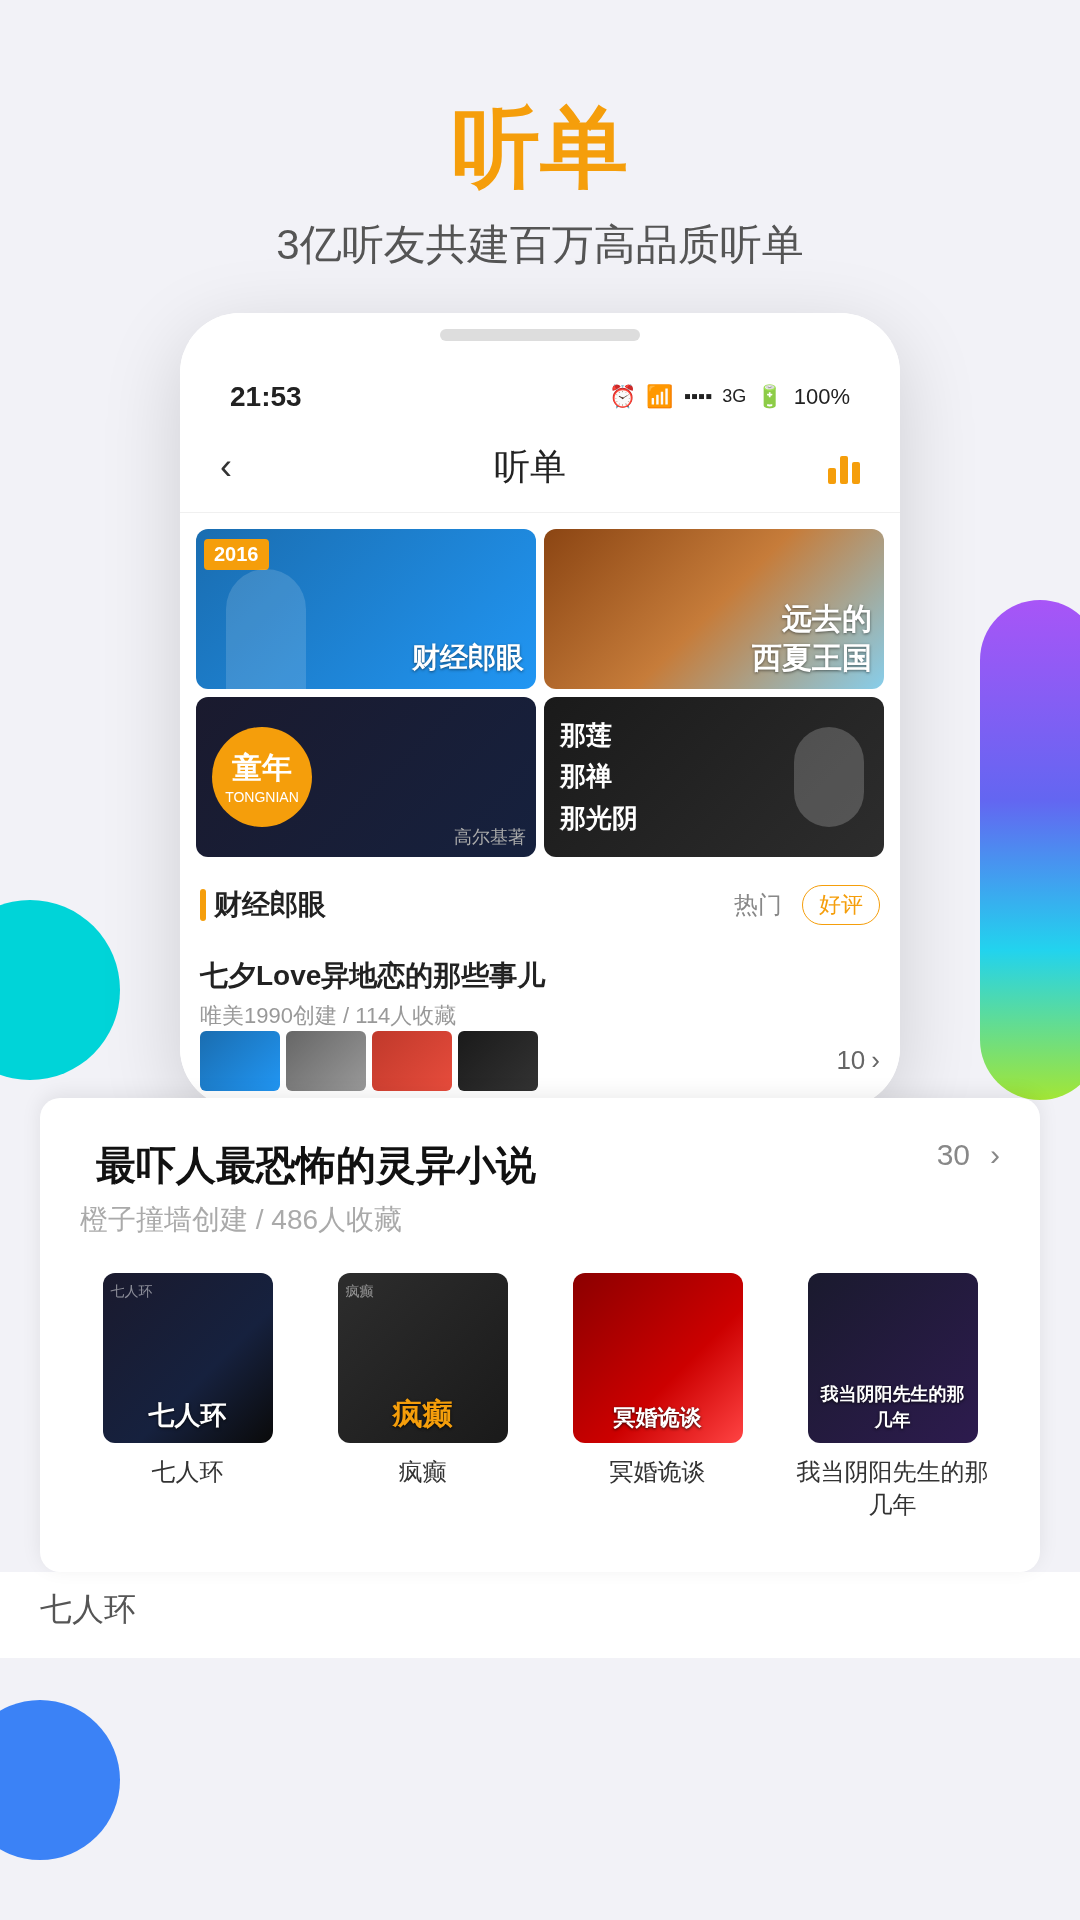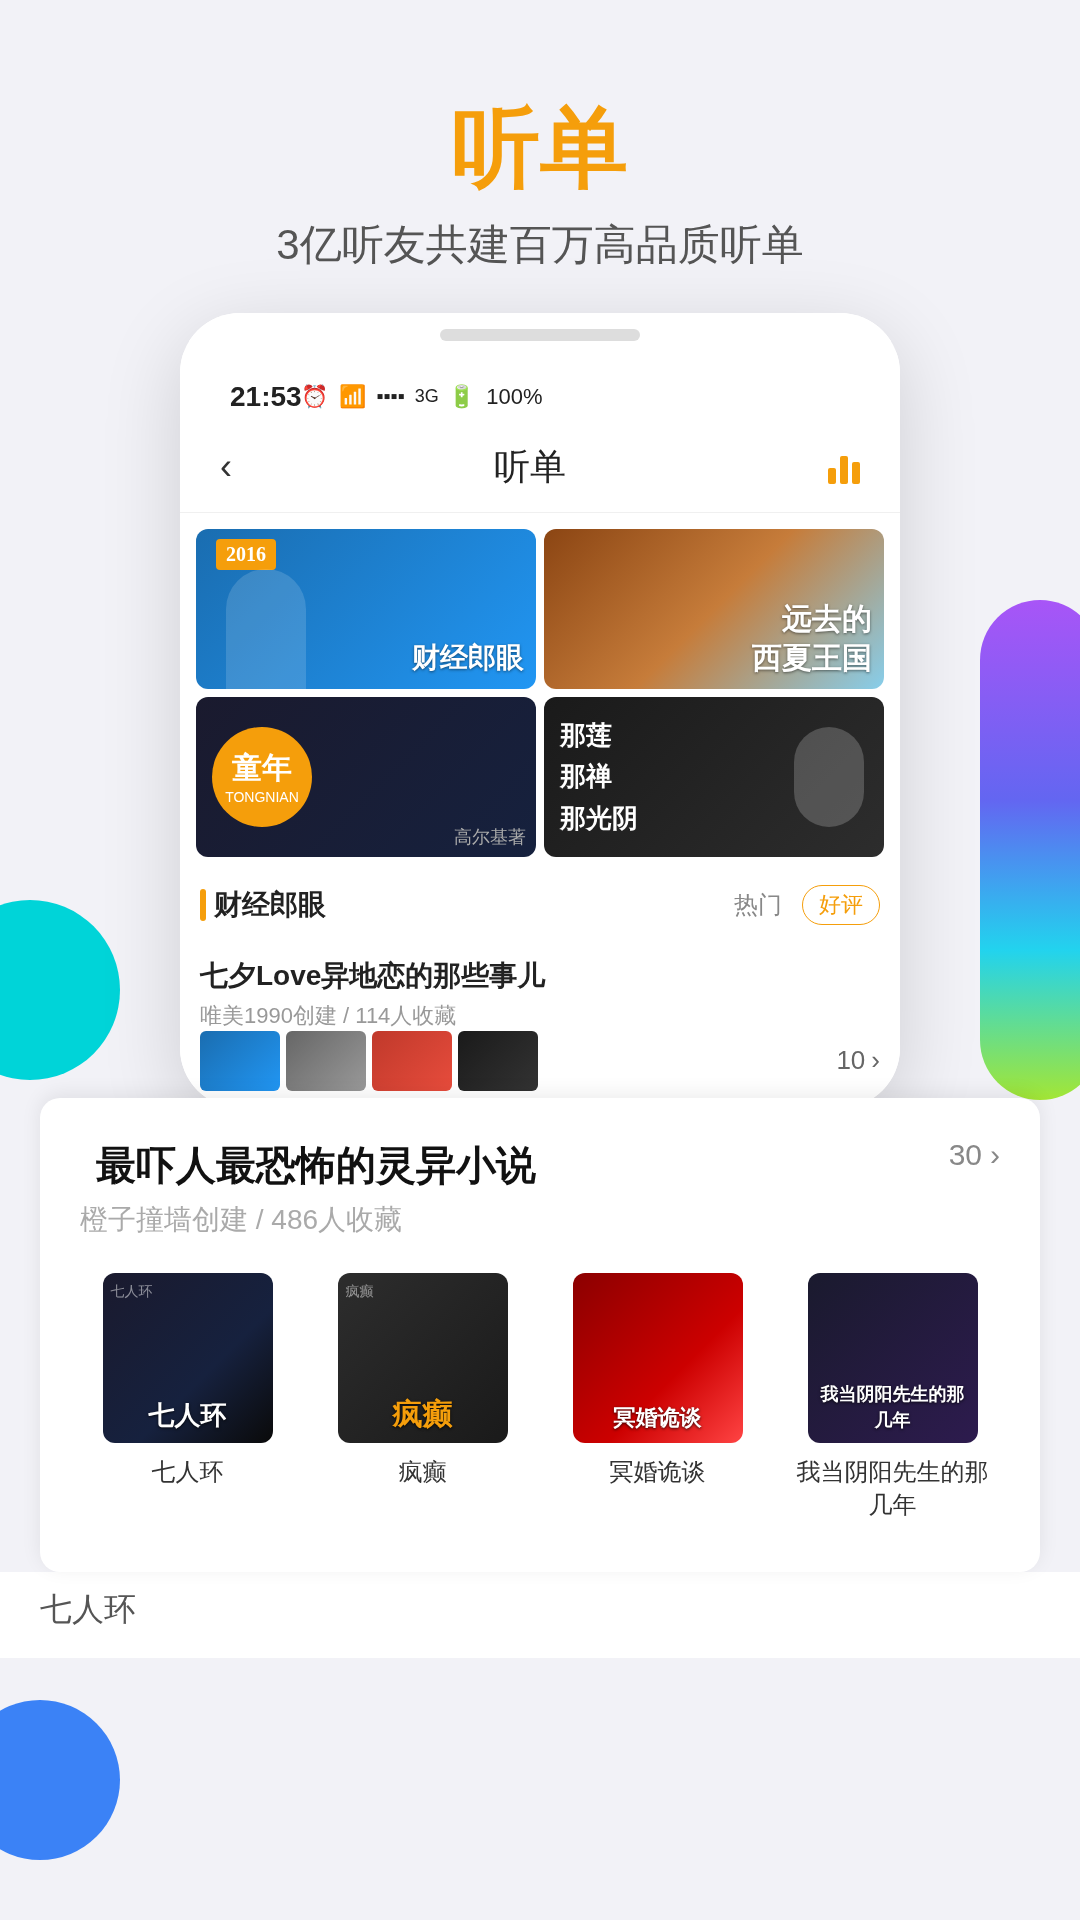--- a/index.html
+++ b/index.html
@@ -78,20 +78,21 @@
       background: #fff;
       border-radius: 60px;
       box-shadow: 0 20px 80px rgba(0,0,0,0.15);
       overflow: hidden;
       position: relative;
     }
     .phone-top-bar {
       background: #fff;
       padding: 30px 50px 10px;
       display: flex;
+      justify-content: space-between;
       align-items: center;
     }
     .phone-notch {
       width: 200px;
       height: 12px;
       background: #ddd;
       border-radius: 6px;
       margin: 0 auto 10px;
     }
     .status-time {
@@ -322,21 +323,21 @@
     .white-card-meta {
       font-size: 28px;
       color: #aaa;
       margin-bottom: 30px;
     }
     .white-card-count {
       font-size: 30px;
       color: #888;
       display: flex;
       align-items: center;
-      gap: 8px;
+      gap: 20px;
     }
 
     
     .book-list {
       display: grid;
       grid-template-columns: repeat(4, 1fr);
       gap: 20px;
       padding: 0 0 20px;
     }
     .book-item {
@@ -433,21 +434,21 @@
       <div class="nav-chart-icon">
         <span style="height: 16px;"></span>
         <span style="height: 28px;"></span>
         <span style="height: 22px;"></span>
       </div>
     </div>
 
     <div class="banner-grid">
 
       <div class="banner-card banner-card-blue">
-        <div class="banner-text-left" style="top:10px; left:20px;font-family:Liberation Serif, serif;">
+        <div class="banner-text-left" style="top:10px; left:8px;">
           <div class="banner-badge">2016</div>
         </div>
         <div class="banner-text">财经郎眼</div>
 
         <div style="position:absolute; bottom:0; left:30px; width:80px; height:120px; background:rgba(255,255,255,0.15); border-radius:40px 40px 0 0;"></div>
       </div>
 
       <div class="banner-card banner-card-orange-brown">
         <div class="banner-text" style="font-size:30px;">远去的<br>西夏王国</div>
       </div>

